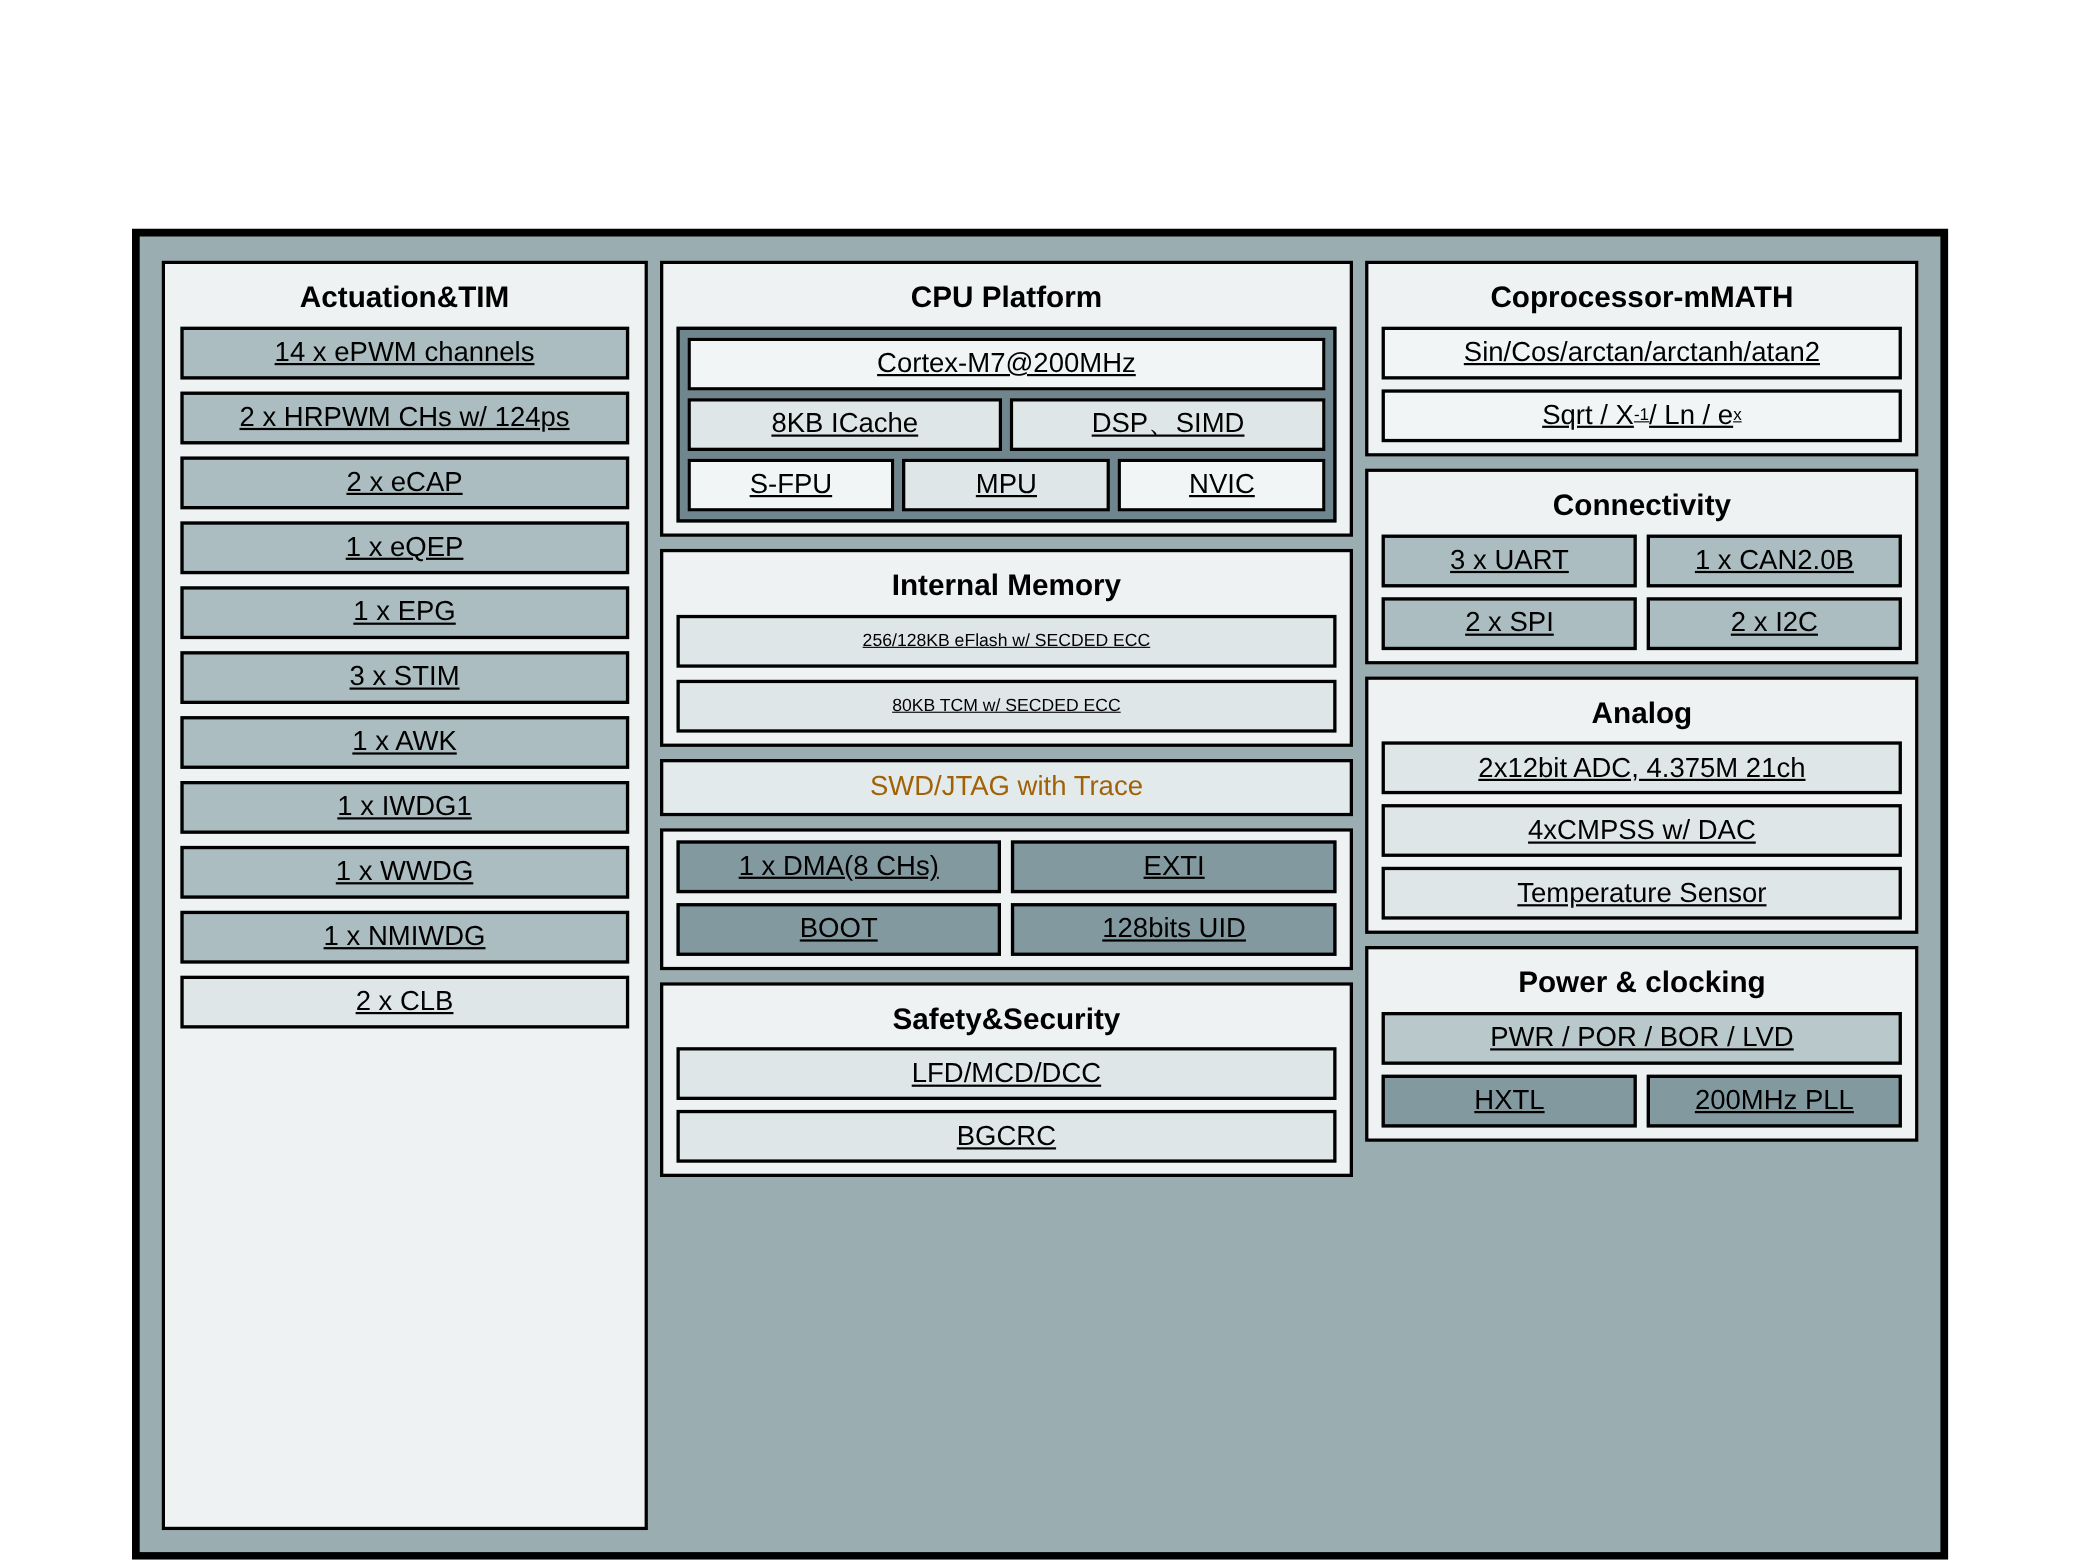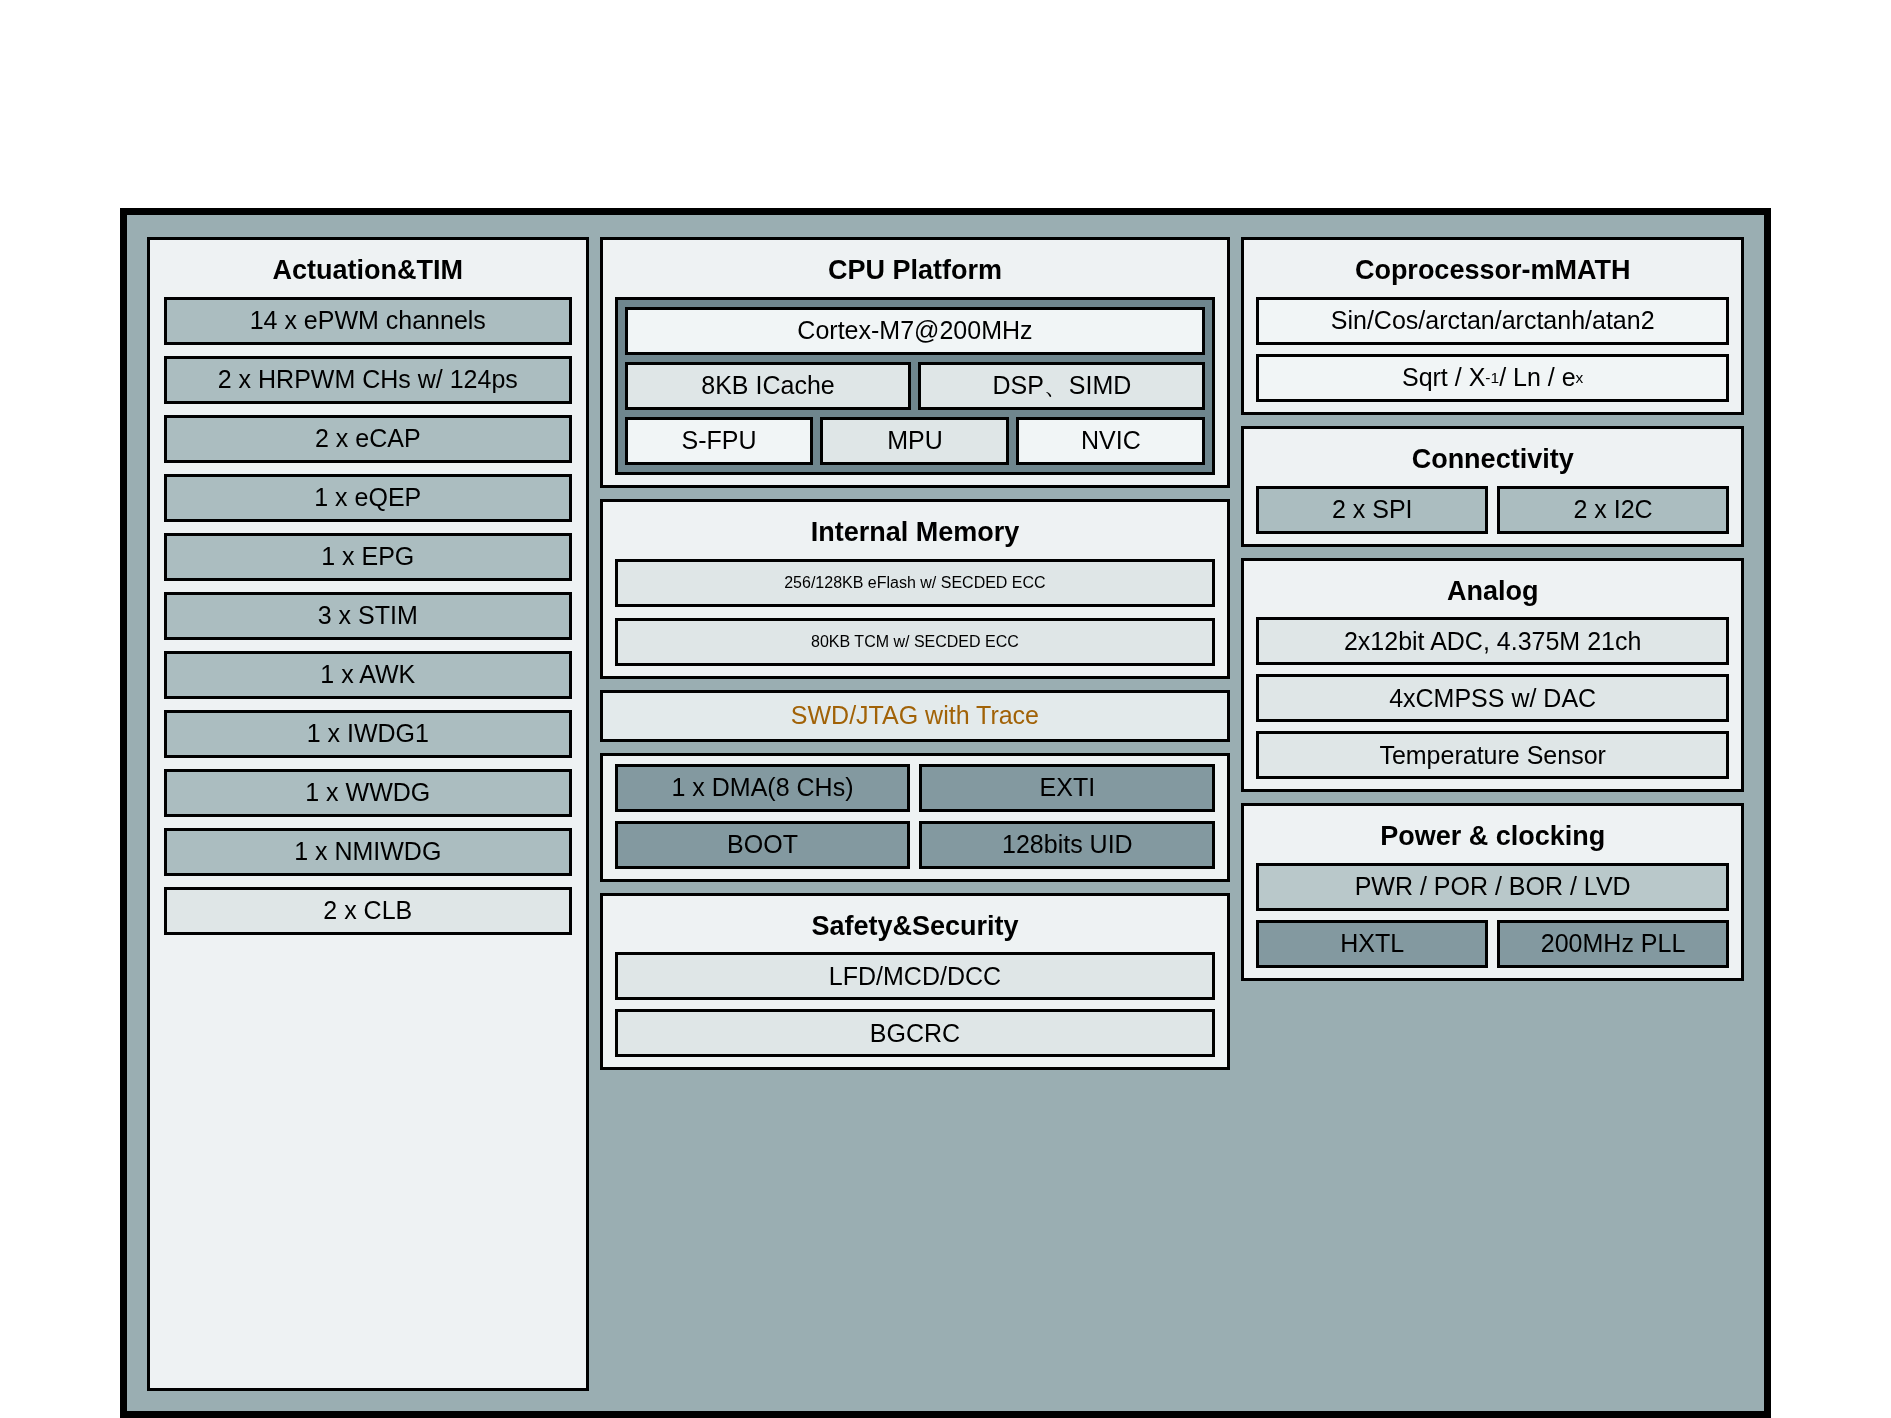--- a/index.html
+++ b/index.html
@@ -66,20 +66,21 @@
     border: 3px solid #000000;
     box-sizing: border-box;
     text-align: center;
     font-size: 24px;
     color: #000000;
     display: flex;
     align-items: center;
     justify-content: center;
     line-height: 1.1;
     white-space: nowrap;
+    text-decoration: underline;
   }
   
   .t-mid     { background: #abbdc0; }  
   .t-dark    { background: #8399a0; }  
   .t-light   { background: #dfe6e7; }  
   .t-lighter { background: #f1f5f6; }  
   .t-pale    { background: #b9c8ca; }  
 
   
   .col-left .group { height: 100%; padding: 8px 14px 12px 14px; }
@@ -216,20 +217,24 @@
               <span> / Ln / e</span>
               <span class="sup">x</span>
           </div>
         </div>
       </div>
 
       <div class="group">
         <div class="group-title">Connectivity</div>
         <div class="grid2">
           <div class="row">
+            <div class="cell t-mid">3 x UART</div>
+            <div class="cell t-mid">1 x CAN2.0B</div>
+          </div>
+          <div class="row">
             <div class="cell t-mid">2 x SPI</div>
             <div class="cell t-mid">2 x I2C</div>
           </div>
         </div>
       </div>
 
       <div class="group">
         <div class="group-title">Analog</div>
         <div class="stack">
           <div class="cell t-light">2x12bit ADC, 4.375M 21ch</div>

